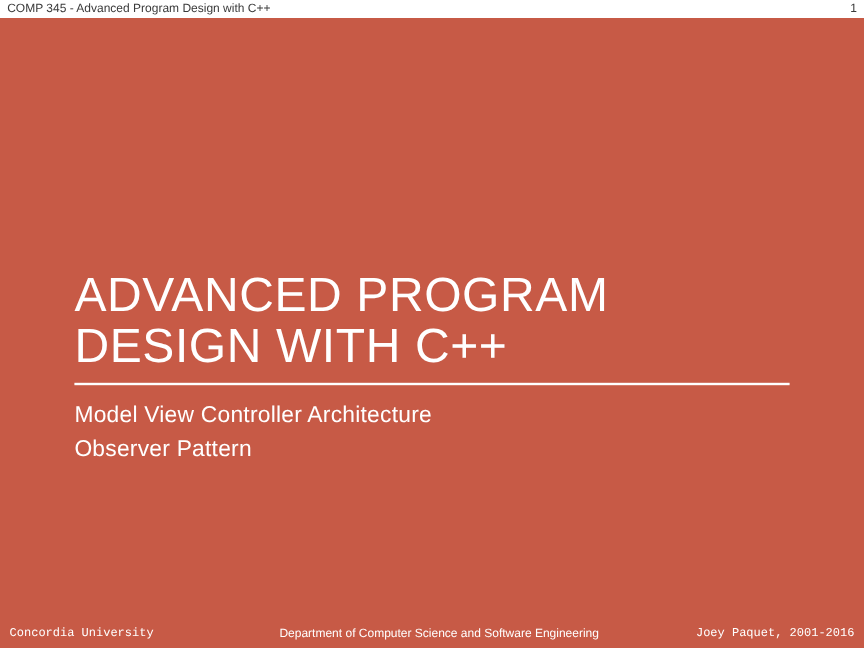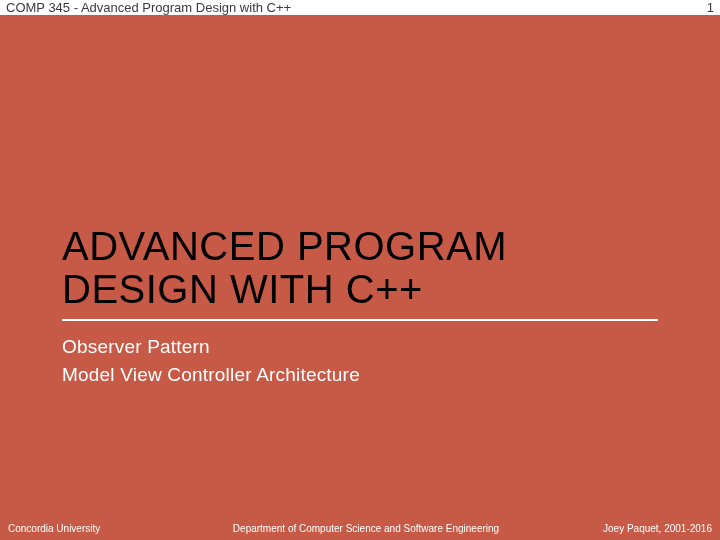--- a/index.html
+++ b/index.html
@@ -18,34 +18,34 @@
     position: absolute;
     top: 0;
     left: 0;
     right: 0;
     height: 15px;
     background: #ffffff;
     display: flex;
     justify-content: space-between;
     align-items: center;
     padding: 0 6px;
-    font-size: 13px;
+    font-size: 10px;
     color: #3a3a3a;
     font-weight: 400;
   }
   .content {
     position: absolute;
     left: 62px;
     right: 62px;
     top: 225px;
   }
   .title {
     font-size: 40px;
     font-weight: 300;
-    color: #000000;
+    color: #ffffff;
     line-height: 1.08;
     letter-spacing: 0.5px;
     padding-bottom: 6px;
   }
   .rule {
     border: none;
     border-top: 2px solid #ffffff;
     margin: 2px 0 12px 0;
   }
   .subtitle-line {
@@ -68,37 +68,37 @@
     color: #ffffff;
     font-weight: 300;
   }
   .footer-center {
     position: absolute;
     left: 0;
     right: 0;
     text-align: center;
     margin-left: 12px;
   }
-  .footer-left, .footer-right { position: relative; z-index: 1; }
+  .footer-left, .footer-right { position: relative; z-index: 1; font-family: Liberation Mono, monospace; }
 </style>
 </head>
 <body>
 
 <div class="slide">
 
   <div class="header-bar">
     <span>COMP 345 - Advanced Program Design with C++</span>
     <span>1</span>
   </div>
 
   <div class="content">
     <h1 class="title">ADVANCED PROGRAM DESIGN WITH C++</h1>
     <hr class="rule">
+    <div class="subtitle-line">Model View Controller Architecture</div>
     <div class="subtitle-line">Observer Pattern</div>
-    <div class="subtitle-line">Model View Controller Architecture</div>
   </div>
 
   <div class="footer">
     <span class="footer-left">Concordia University</span>
     <span class="footer-center">Department of Computer Science and Software Engineering</span>
     <span class="footer-right">Joey Paquet, 2001-2016</span>
   </div>
 
 </div>
 

